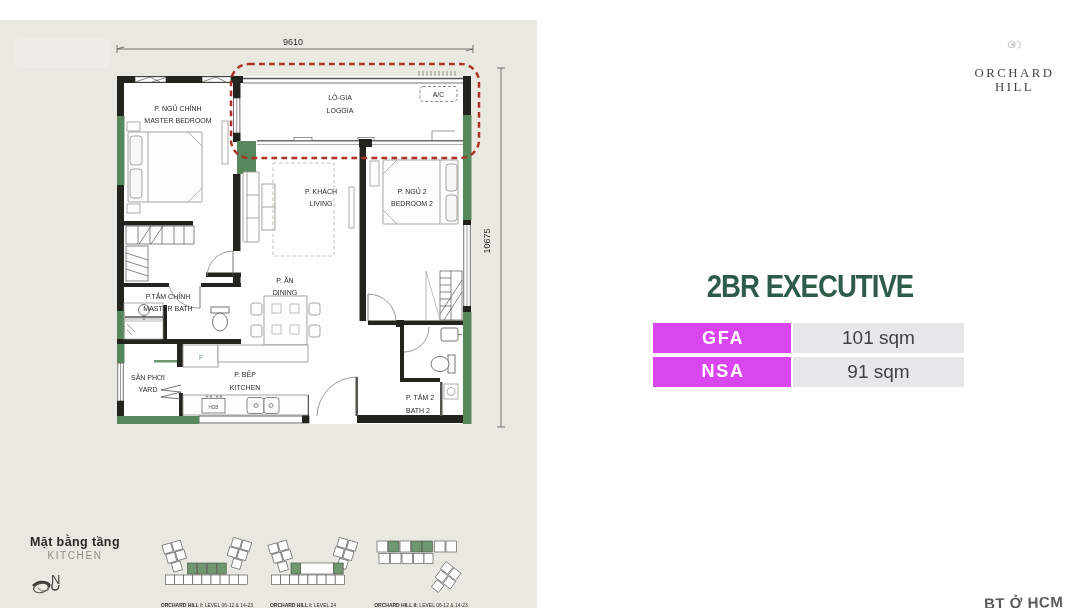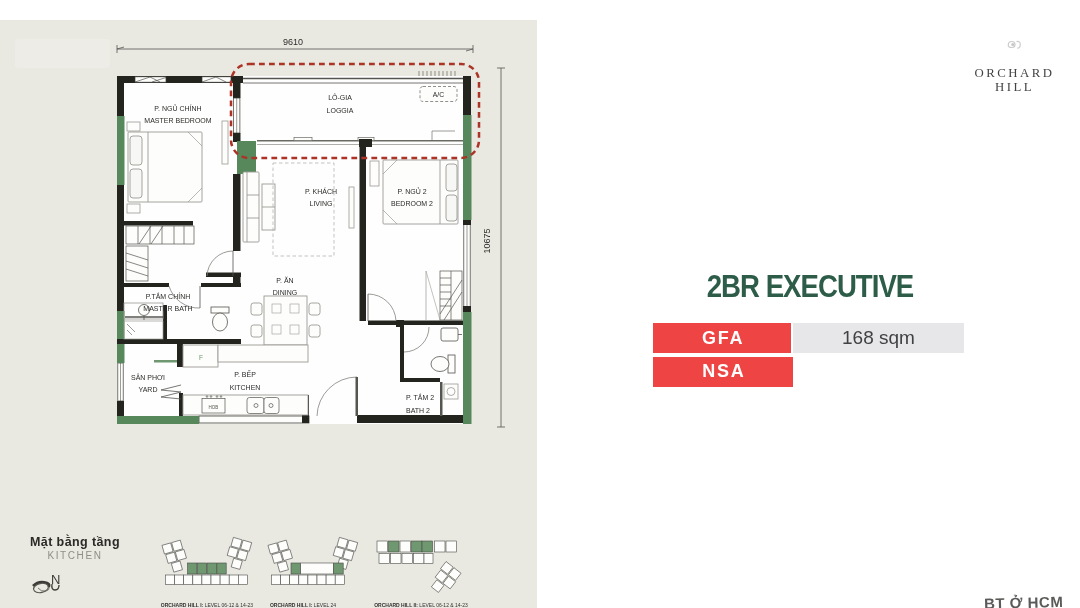--- a/index.html
+++ b/index.html
@@ -5,21 +5,21 @@
   html,body{margin:0;padding:0;}
   body{width:1080px;height:608px;overflow:hidden;font-family:"Liberation Sans",sans-serif;background:#ffffff;}
   .page{position:relative;width:1080px;height:608px;overflow:hidden;margin-top:20px;}
   .leftbg{position:absolute;left:0;top:0;width:537px;height:608px;background:#e9e8e1;}
   .logo{position:absolute;left:942px;top:12px;width:145px;text-align:center;color:#454341;font-family:"Liberation Serif",serif;}
   .logo .l1{font-size:12.8px;letter-spacing:2.5px;line-height:12px;}
   .logo .l2{font-size:12.8px;letter-spacing:2.5px;line-height:12px;margin-top:2px;}
   .title{position:absolute;left:620px;top:252px;width:380px;text-align:center;color:#2d5c49;font-size:31px;font-weight:bold;letter-spacing:-1.1px;line-height:30px;transform:scaleX(0.89);transform-origin:50% 50%;}
   .tbl{position:absolute;left:653px;top:303px;width:311px;}
   .row{height:30px;margin-bottom:3.5px;display:flex;}
-  .hd{width:140px;background:#ef4444;color:#fff;font-weight:bold;font-size:18px;letter-spacing:1.8px;text-indent:1.8px;display:flex;align-items:center;justify-content:center;margin-right:1.5px;}
+  .hd{width:140px;background:#d946ef;color:#fff;font-weight:bold;font-size:18px;letter-spacing:1.8px;text-indent:1.8px;display:flex;align-items:center;justify-content:center;margin-right:1.5px;}
   .vl{width:173px;background:#e7e7e9;color:#404142;font-size:19px;display:flex;align-items:center;justify-content:center;}
   .kphead{position:absolute;left:30px;top:515px;color:#2b2a26;text-align:center;}
   .kphead .t1{font-size:12.5px;font-weight:bold;letter-spacing:0.4px;}
   .kphead .t2{font-size:10px;letter-spacing:1.6px;color:#8f8e86;margin-top:1px;}
   .disclaimer{position:absolute;left:3px;top:592px;width:1077px;font-size:6.7px;color:#c8c8c2;white-space:nowrap;overflow:hidden;letter-spacing:0.1px;}
   .wm{position:absolute;left:984px;top:574px;color:#4e4d4c;font-size:15px;font-weight:bold;letter-spacing:0.5px;transform:rotate(-1.5deg);opacity:0.92;}
 </style>
 </head>
 <body>
 <div class="page">
@@ -394,25 +394,26 @@
     <div class="l1">ORCHARD</div>
     <div class="l2">HILL</div>
   </div>
 
   <div class="title">2BR&nbsp;EXECUTIVE</div>
 
   <div class="tbl">
 
     <div class="row">
         <div class="hd">GFA</div>
-        <div class="vl">168 sqm</div>
+        <div class="vl">101 sqm</div>
       </div>
 
     <div class="row">
         <div class="hd">NSA</div>
+        <div class="vl">91 sqm</div>
       </div>
   </div>
 
   <div class="kphead">
     <div class="t1">Mặt bằng tầng</div>
     <div class="t2">KITCHEN</div>
   </div>
 
   <svg id="keyplans" width="500" height="110" viewBox="0 0 500 110" style="position:absolute;left:0;top:498px;font-family:'Liberation Sans',sans-serif;">
 

